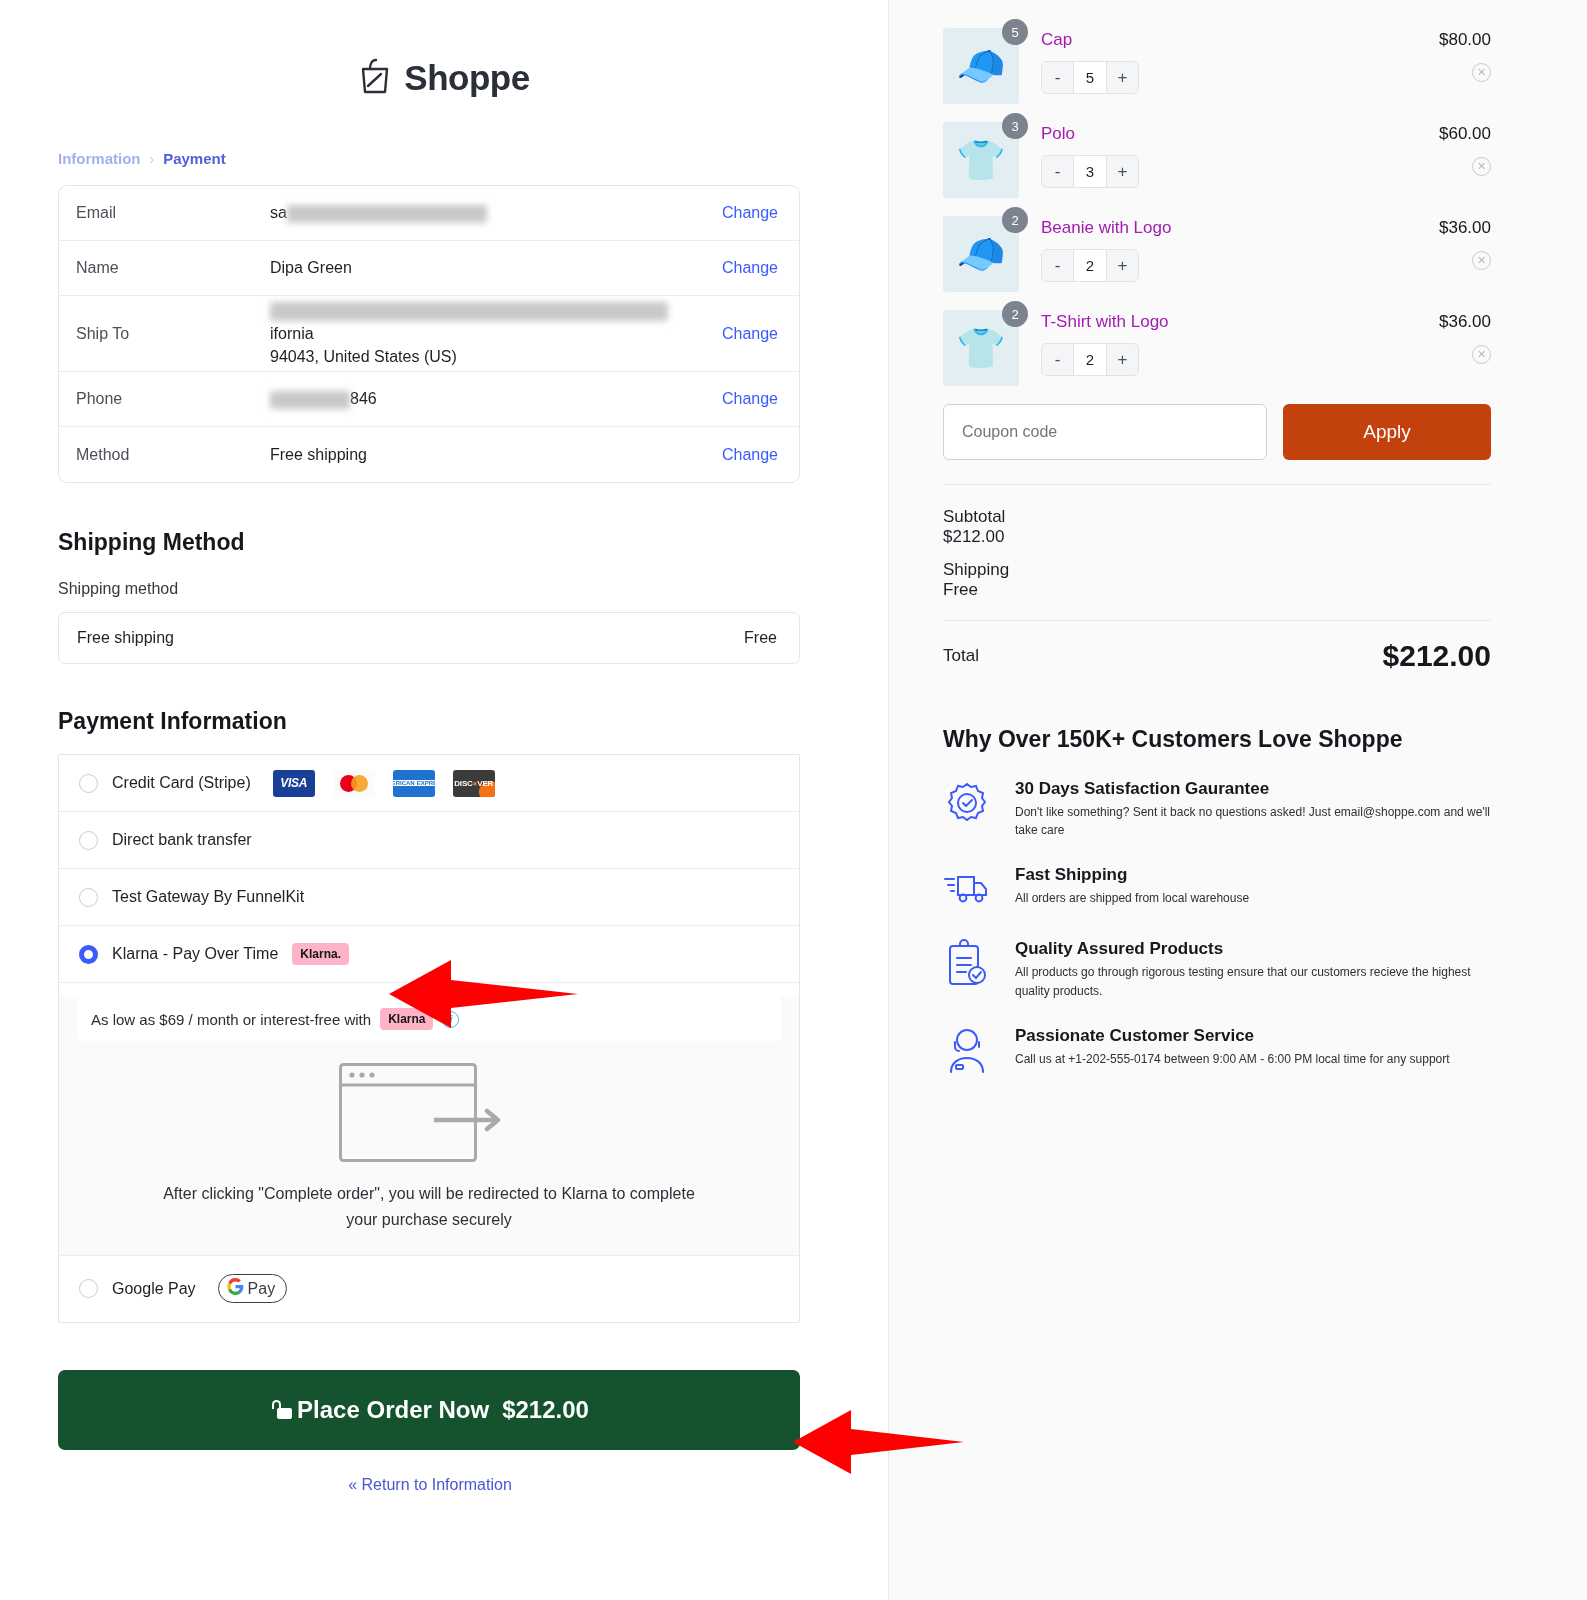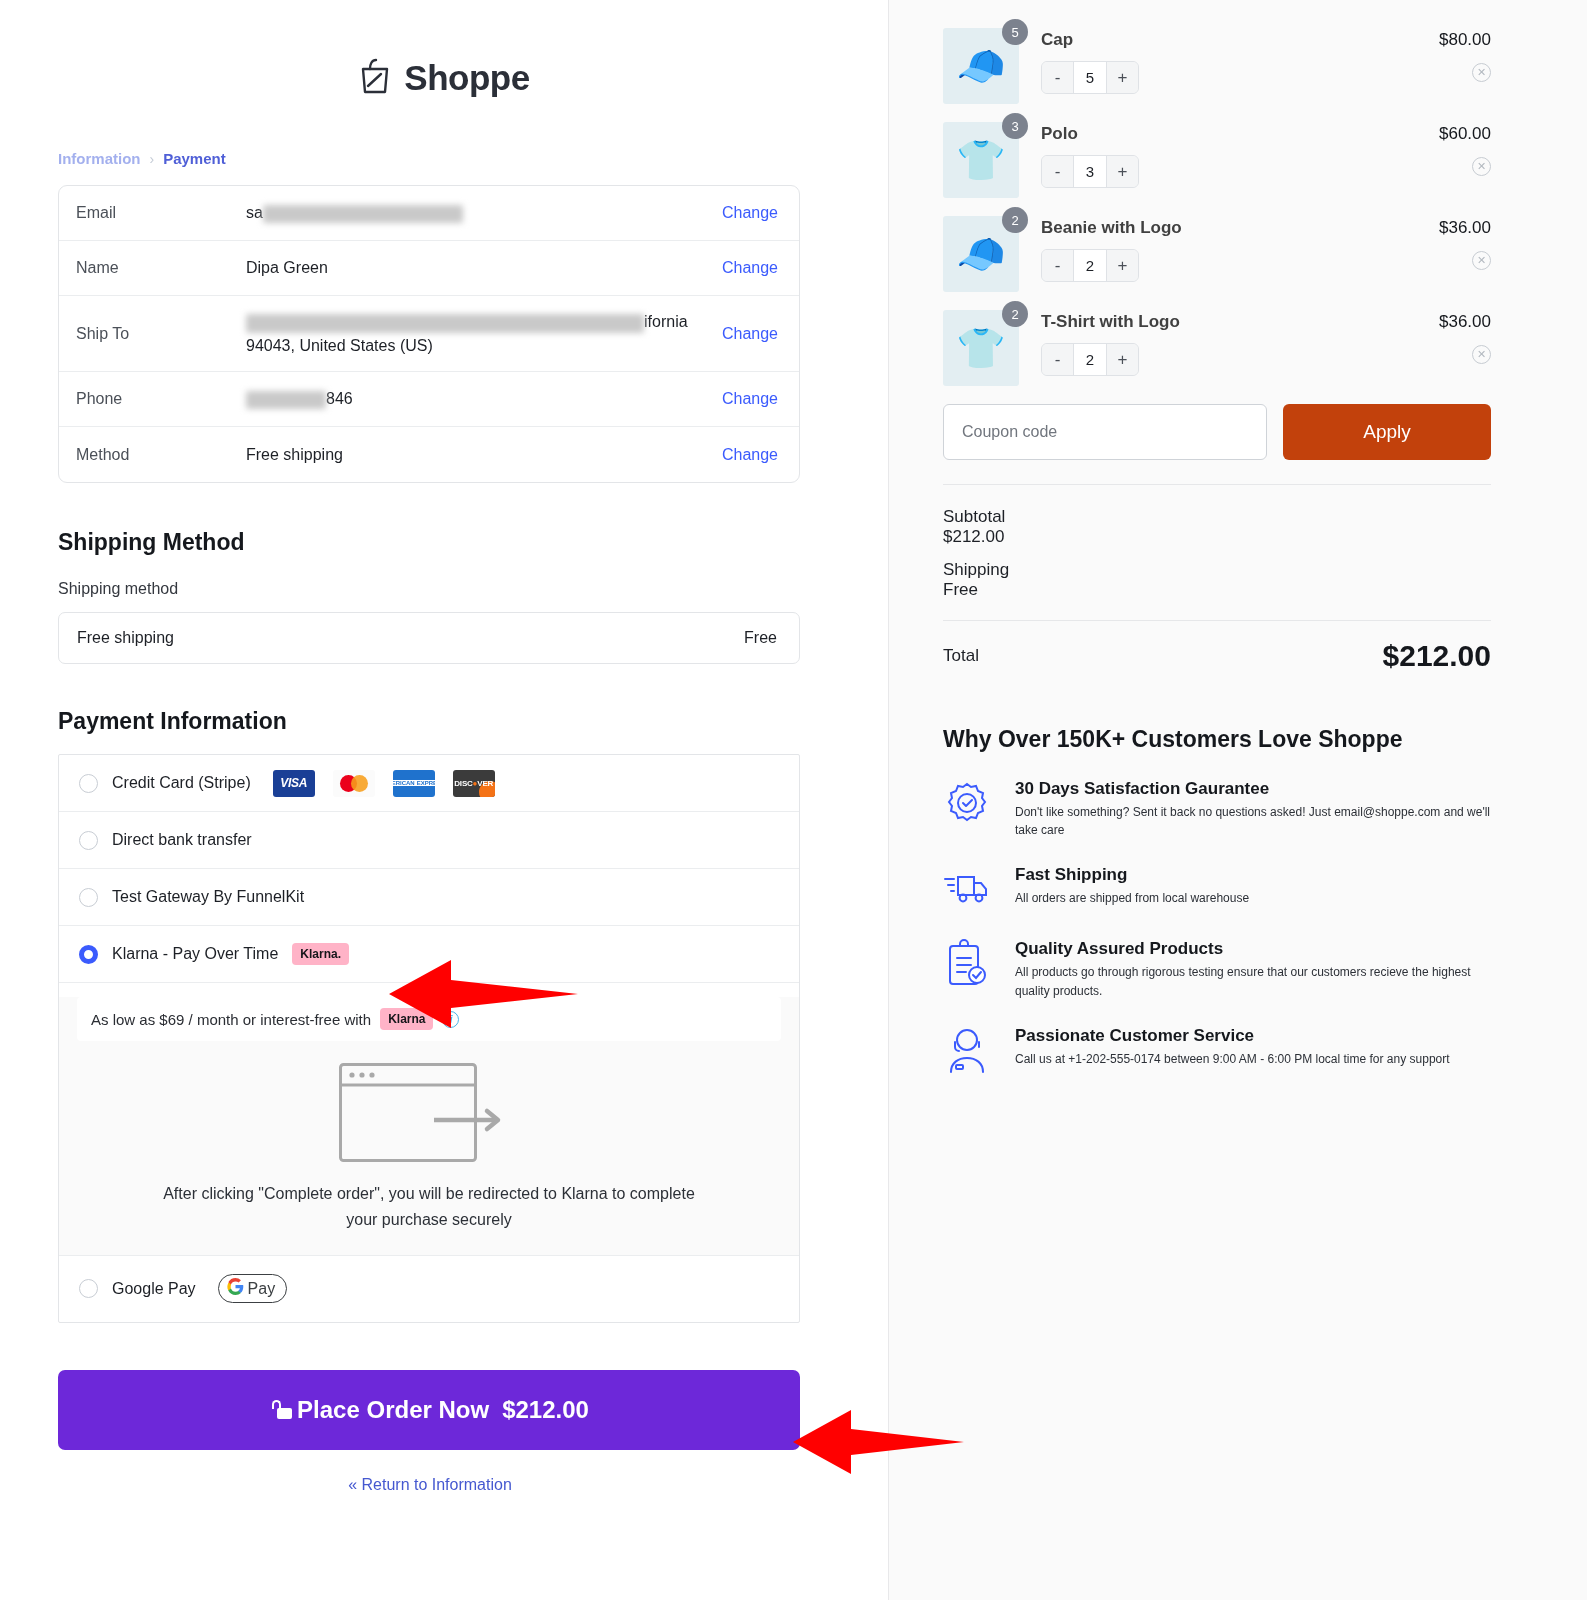--- a/index.html
+++ b/index.html
@@ -27,21 +27,21 @@
   .bc-prev { color: #a3b0ee; }
   .bc-sep { color: #c5ccd6; font-weight: normal; font-size: 14px; }
   .bc-cur { color: #4f5fd7; }
 
   .info-table {
     margin: 18px 0 0 58px; width: 742px;
     border: 1px solid #e3e5e8; border-radius: 9px; overflow: hidden;
   }
   .info-row {
     display: flex; align-items: center; min-height: 55px;
-    border-bottom: 1px solid #ebedef; padding: 0 21px 0 17px;
+    border-bottom: 1px solid #ebedef; padding: 0 21px 0 17px; gap: 24px;
   }
   .info-row:last-child { border-bottom: none; }
   .info-label { width: 170px; flex-shrink: 0; font-size: 16px; color: #4b5058; }
   .info-value { flex: 1; font-size: 16px; color: #1d2026; line-height: 1.45; }
   .info-change { font-size: 16px; color: #3b5bfd; cursor: pointer; flex-shrink: 0; }
   .redact { display: inline-block; vertical-align: middle; background: #c9c9c9; border-radius: 2px; filter: blur(3px); }
 
   .section-h { margin: 46px 0 0 58px; font-size: 23px; font-weight: bold; color: #15181d; }
   .sub-label { margin: 24px 0 0 58px; font-size: 16px; color: #34383f; }
   .ship-box {
@@ -98,41 +98,41 @@
   .gpay-pill {
     display: inline-flex; align-items: center; gap: 4px;
     border: 1.6px solid #3c4043; border-radius: 16px; padding: 3px 11px 3px 8px;
     margin-left: 8px;
   }
   .gpay-g { font-size: 16px; font-weight: bold; }
   .gpay-pay { font-size: 16px; color: #3c4043; }
 
   .place-order {
     margin: 47px 0 0 58px; width: 742px; height: 80px;
-    background: #6d28d9; border-radius: 7px; border: none;
+    background: #14532d; border-radius: 7px; border: none;
     display: flex; align-items: center; justify-content: center; gap: 13px;
     color: #fff; font-size: 24px; font-weight: bold; cursor: pointer;
   }
   .lock { width: 15px; height: 19px; position: relative; }
   .lock-b { position: absolute; bottom: 0; width: 15px; height: 11px; background: #fff; border-radius: 2px; }
   .lock-s { position: absolute; top: 0; left: 3px; width: 9px; height: 9px; border: 2.4px solid #fff; border-bottom: none; border-radius: 5px 5px 0 0; }
   .return-link { margin-top: 26px; text-align: center; width: 860px; font-size: 16px; color: #4558d0; cursor: pointer; }
 
   
   .right-col { flex: 1; background: #fafafa; padding: 28px 96px 0 54px; position: relative; }
   .cart-item { display: flex; align-items: flex-start; margin-bottom: 18px; }
   .thumb-wrap { position: relative; flex-shrink: 0; }
   .thumb { width: 76px; height: 76px; background: #e3eef2; border-radius: 3px; display: flex; align-items: center; justify-content: center; font-size: 40px; }
   .qty-badge {
     position: absolute; top: -9px; right: -9px; width: 26px; height: 26px;
     background: #7c828e; color: #fff; border-radius: 50%;
     font-size: 13px; display: flex; align-items: center; justify-content: center;
   }
   .item-mid { flex: 1; padding-left: 22px; padding-top: 2px; }
-  .item-name { font-size: 17px; color: #404040; font-weight: bold; }
+  .item-name { font-size: 17px; color: #a21caf; }
   .stepper {
     margin-top: 11px; display: inline-flex; align-items: stretch;
     border: 1px solid #dfe2e6; border-radius: 6px; overflow: hidden; background: #f4f5f6;
   }
   .st-btn { width: 31px; height: 31px; display: flex; align-items: center; justify-content: center; font-size: 17px; color: #4b5058; cursor: pointer; background: #f4f5f6; }
   .st-val { width: 34px; height: 31px; display: flex; align-items: center; justify-content: center; background: #fff; font-size: 15px; color: #1d2026; border-left: 1px solid #dfe2e6; border-right: 1px solid #dfe2e6; }
   .item-right { text-align: right; padding-top: 2px; min-width: 90px; }
   .item-price { font-size: 17px; color: #15181d; }
   .remove-x { margin-top: 13px; display: inline-flex; align-items: center; justify-content: center; width: 19px; height: 19px; border-radius: 50%; border: 1.3px solid #c7ccd2; color: #b3b9c0; font-size: 11px; cursor: pointer; }
 

